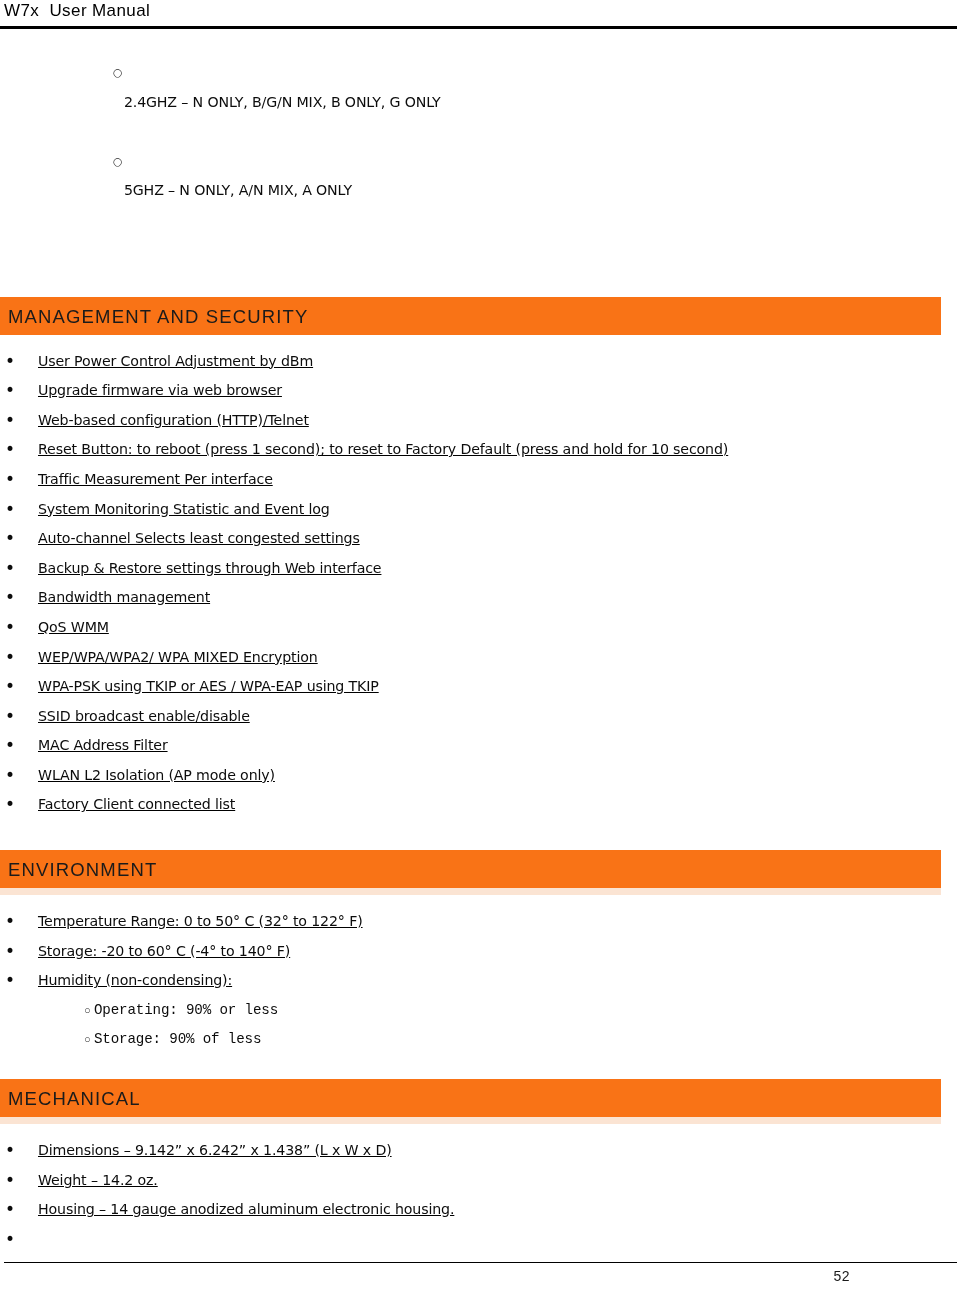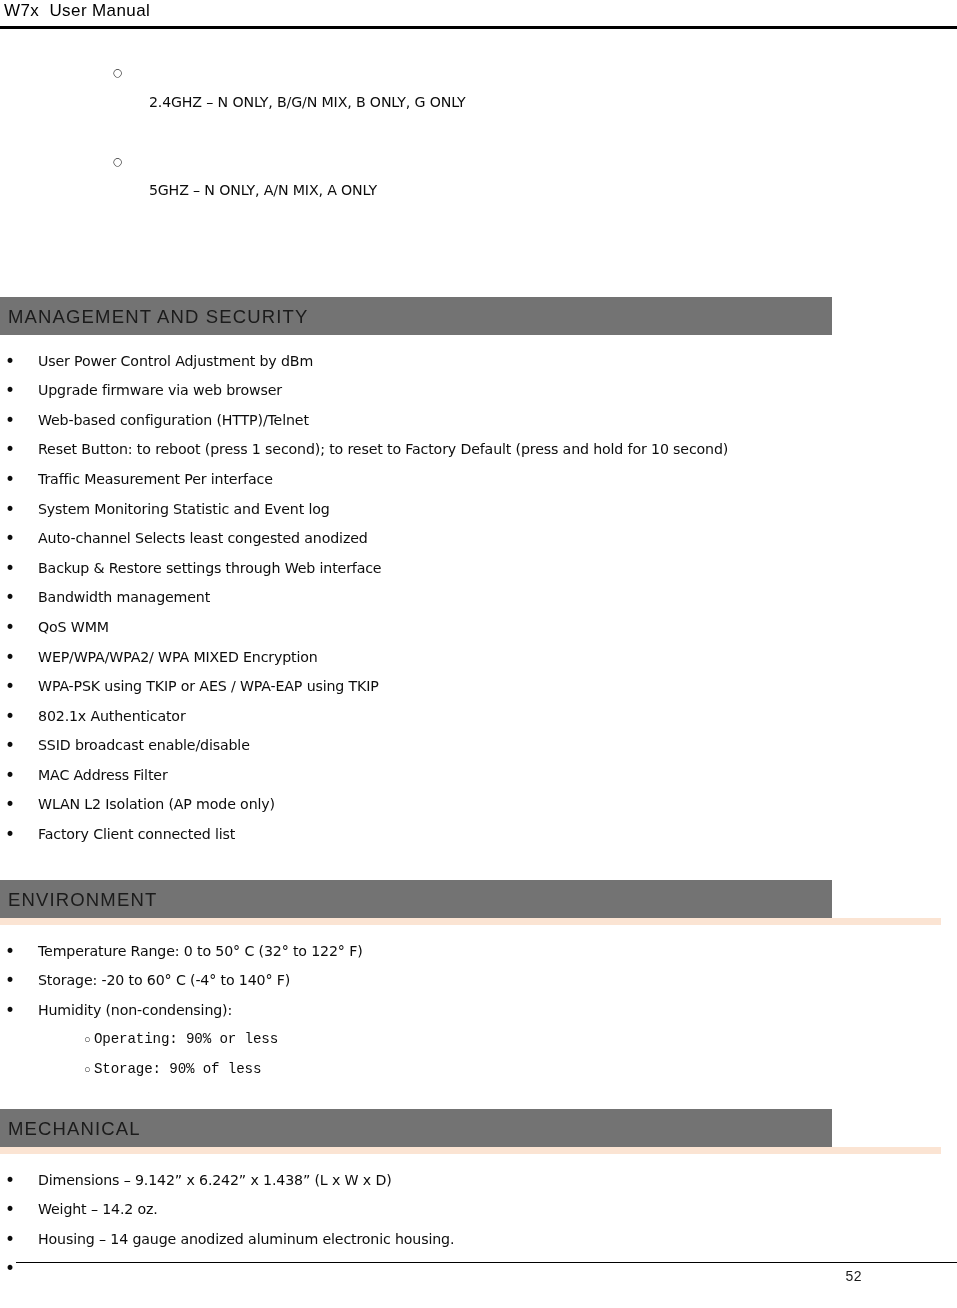--- a/index.html
+++ b/index.html
@@ -54,22 +54,22 @@
   .content {
     position: absolute;
     left: 0;
     top: 30px;
     width: 957px;
   }
 
   
   .section-bar {
     position: relative;
-    width: 832px;
-    background: #737373;
+    width: 941px;
+    background: #f97316;
     box-sizing: border-box;
     padding: 9px 0 7px 8px;
   }
   .section-bar .bar-title {
     font-family: "Liberation Sans", sans-serif;
     font-size: 18.5px;
     letter-spacing: 1.15px;
     color: #1b1b1b;
     line-height: 22px;
     white-space: pre;
@@ -78,20 +78,21 @@
     width: 941px;
     height: 7px;
     background: #fbe4d3;
   }
 
   
   ul.bullets {
     list-style: none;
     margin: 0;
     padding: 0;
+    text-decoration: underline;
   }
   ul.bullets li.bullet {
     position: relative;
     padding-left: 38px;
     font-family: "DejaVu Sans", sans-serif;
     font-size: 14.2px;
     line-height: 29.6px;
     color: #0c0c0c;
     white-space: pre;
     letter-spacing: -0.15px;
@@ -110,21 +111,21 @@
   }
 
   
   ul.subbullets {
     list-style: none;
     margin: 0;
     padding: 0;
   }
   ul.subbullets li.subbullet {
     position: relative;
-    padding-left: 114px;
+    padding-left: 89px;
     font-family: "DejaVu Sans", sans-serif;
     font-size: 14.2px;
     line-height: 29.6px;
     color: #0c0c0c;
     white-space: pre;
     letter-spacing: -0.15px;
   }
   ul.subbullets li.subbullet::before {
     content: "\25CB";
     position: absolute;
@@ -145,21 +146,21 @@
 
   .spacer-top-list { height: 28px; }
   .gap-after-toplist { height: 61px; }
   .gap-after-bar { height: 12px; }
   .gap-before-env { height: 30px; }
   .gap-before-mech { height: 24px; }
 
   
   .page-footer {
     position: absolute;
-    left: 16px;
+    left: 4px;
     bottom: 0;
     width: 855px;
     height: 60px;
   }
   .footer-rule {
     position: absolute;
     left: 0px;
     top: 14px;
     width: 957px;
     height: 1px;
@@ -205,27 +206,26 @@
     </div>
     <div class="gap-after-bar"></div>
 
     <ul class="bullets">
       <li class="bullet"><span>User Power Control Adjustment by dBm</span></li>
       <li class="bullet"><span>Upgrade firmware via web browser</span></li>
       <li class="bullet"><span>Web-based configuration (HTTP)/Telnet</span></li>
       <li class="bullet"><span>Reset Button: to reboot (press 1 second); to reset to Factory Default (press and hold for 10 second)</span></li>
       <li class="bullet"><span>Traffic Measurement Per interface</span></li>
       <li class="bullet"><span>System Monitoring Statistic and Event log</span></li>
-      <li class="bullet"><span>Auto-channel Selects least congested anodized</span></li>
+      <li class="bullet"><span>Auto-channel Selects least congested settings</span></li>
       <li class="bullet"><span>Backup &amp; Restore settings through Web interface</span></li>
       <li class="bullet"><span>Bandwidth management</span></li>
       <li class="bullet"><span>QoS WMM</span></li>
       <li class="bullet"><span>WEP/WPA/WPA2/ WPA MIXED Encryption</span></li>
       <li class="bullet"><span>WPA-PSK using TKIP or AES / WPA-EAP using TKIP</span></li>
-      <li class="bullet"><span>802.1x Authenticator</span></li>
       <li class="bullet"><span>SSID broadcast enable/disable</span></li>
       <li class="bullet"><span>MAC Address Filter</span></li>
       <li class="bullet"><span>WLAN L2 Isolation (AP mode only)</span></li>
       <li class="bullet"><span>Factory Client connected list</span></li>
     </ul>
 
     <div class="gap-before-env"></div>
 
     <div class="section-bar">
       <span class="bar-title">ENVIRONMENT</span>

